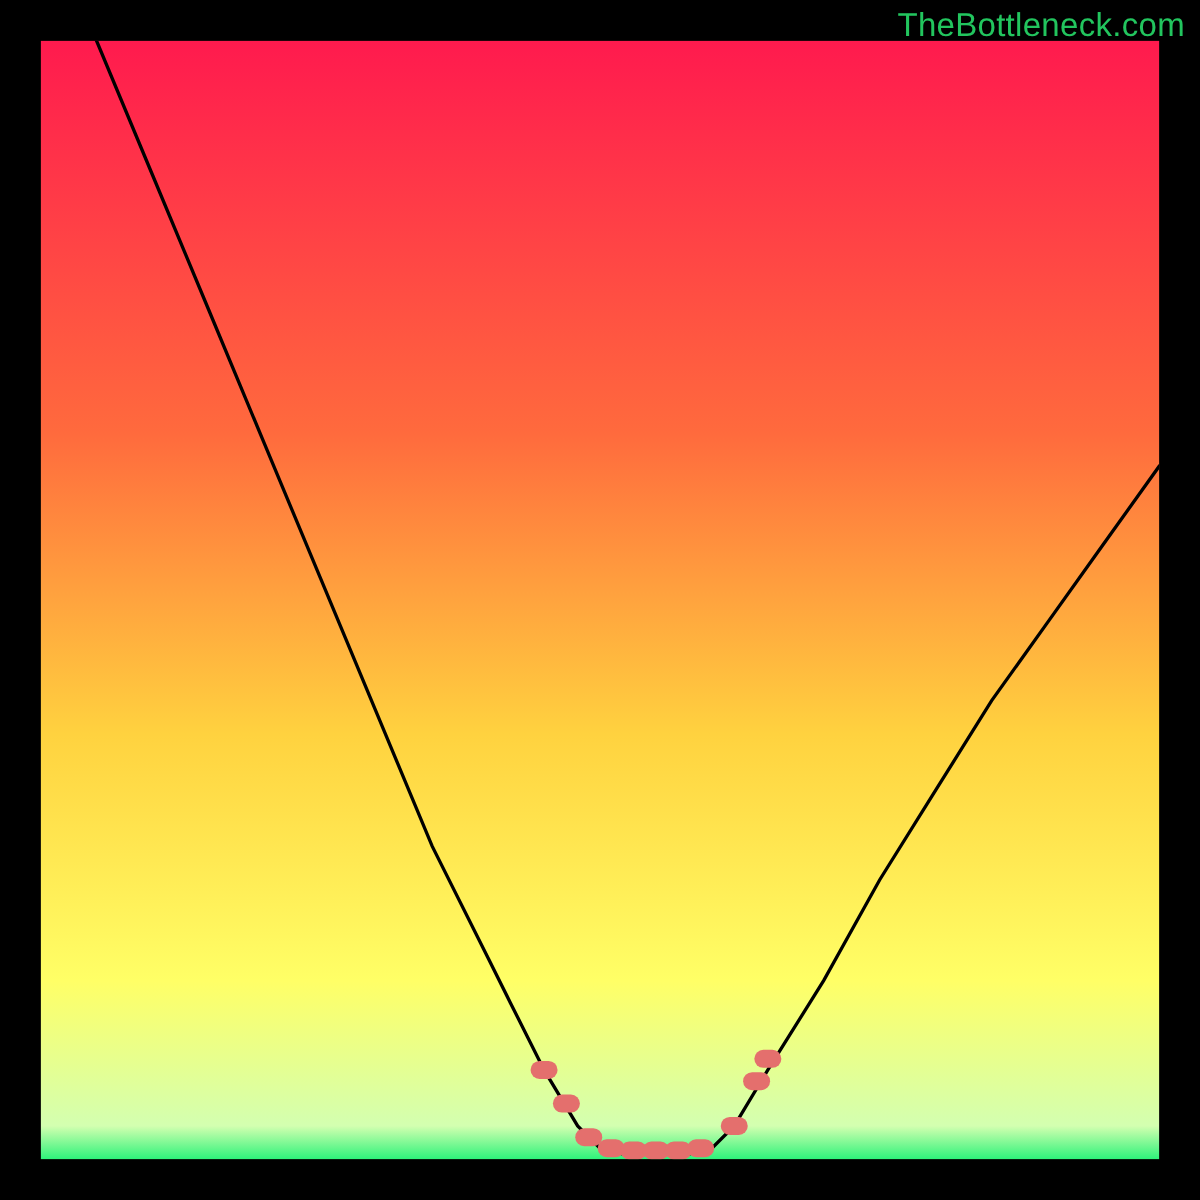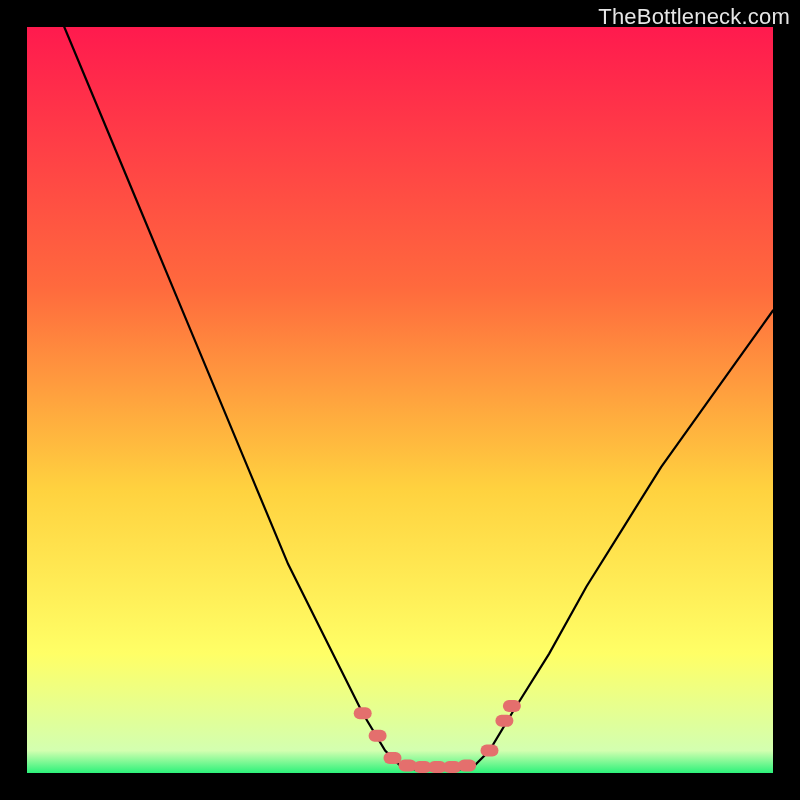--- a/index.html
+++ b/index.html
@@ -26,21 +26,21 @@
     height: 746px;
     overflow: hidden;
   }
   .watermark {
     position: absolute;
     top: 4px;
     right: 10px;
     font-family: Arial, Helvetica, sans-serif;
     font-size: 22px;
     font-weight: 500;
-    color: #e5e5e5;
+    color: #22c55e;
     letter-spacing: 0.2px;
   }
 </style>
 </head>
 <body>
 
 <div class="frame">
 
   <div class="plot">
     <svg width="746" height="746" viewBox="0 0 746 746">

